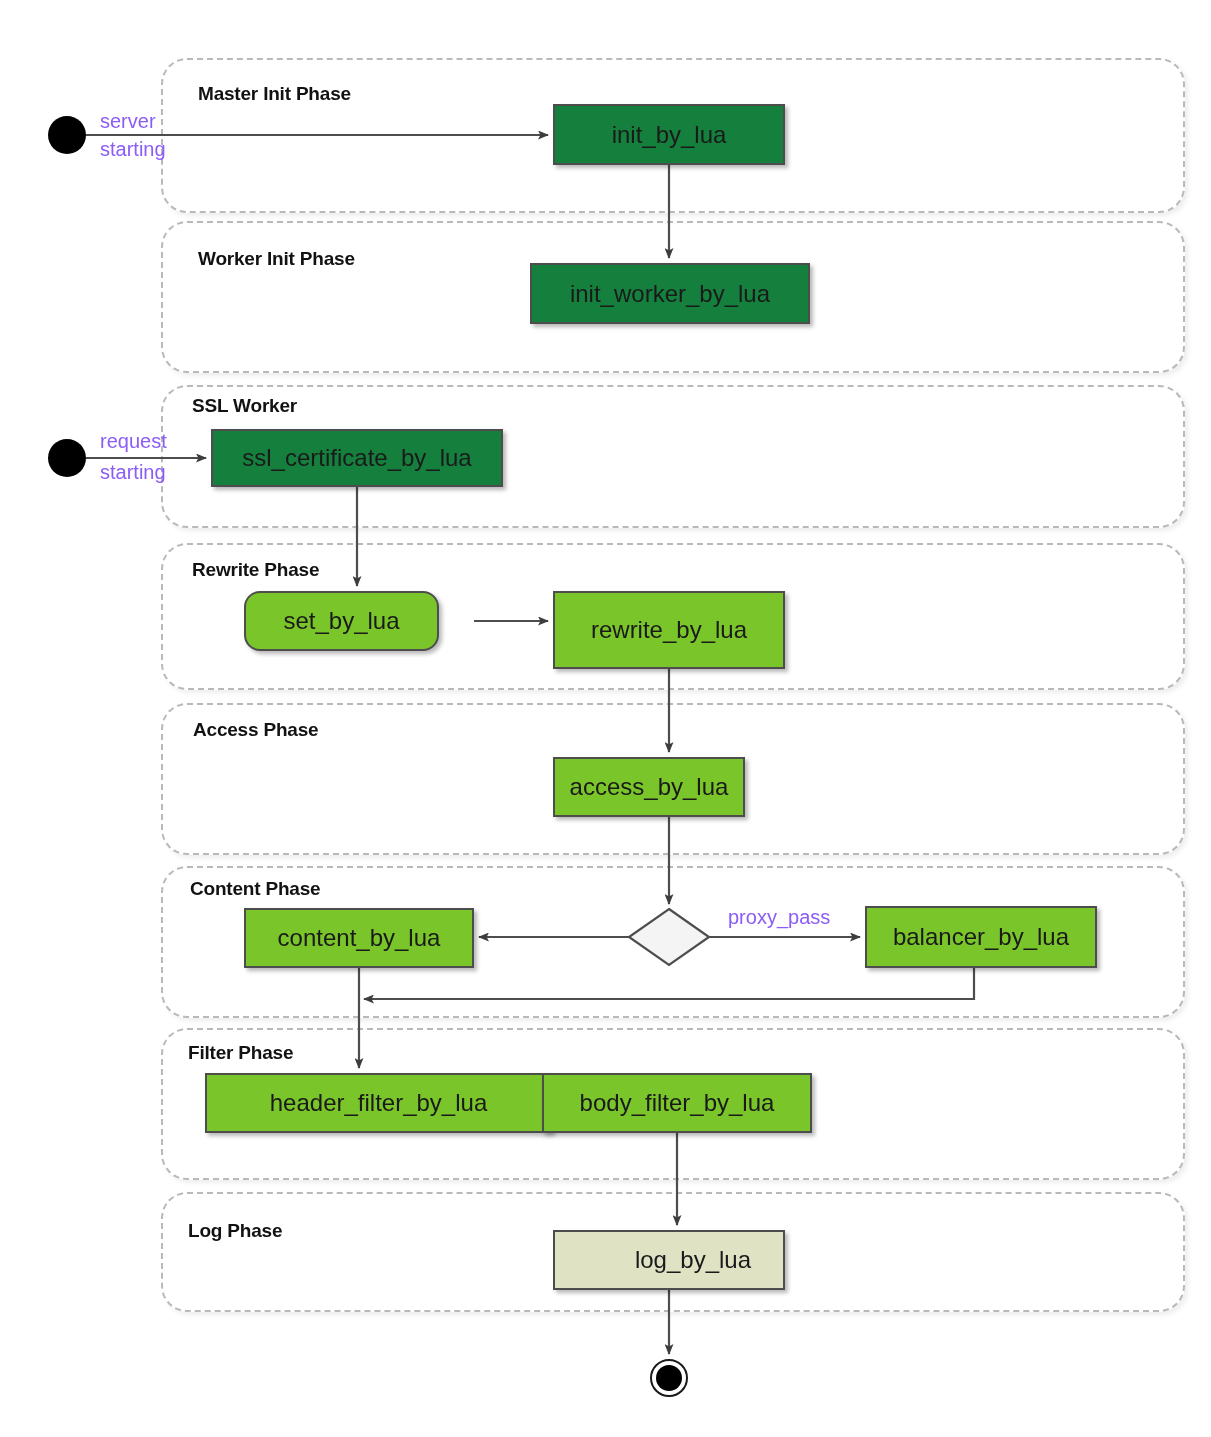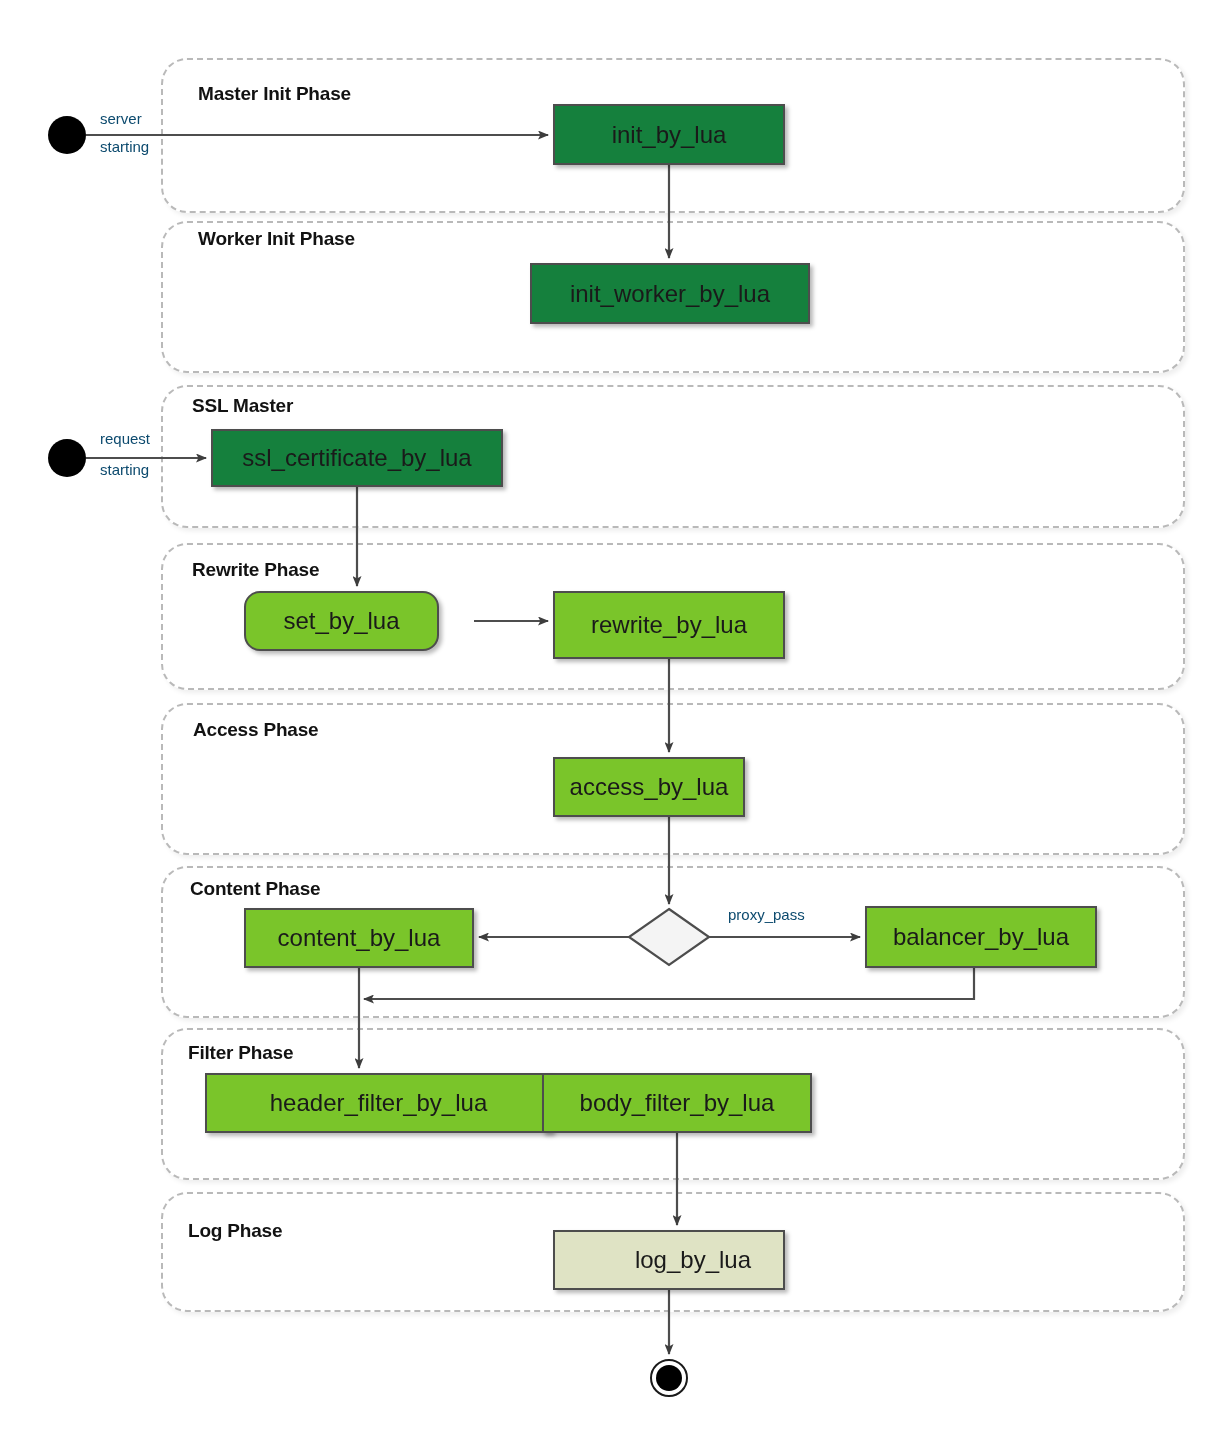--- a/index.html
+++ b/index.html
@@ -70,22 +70,22 @@
   .end-node::after {
     content: "";
     position: absolute;
     left: 4px; top: 4px; right: 4px; bottom: 4px;
     border-radius: 50%;
     background: #000000;
   }
   .edge-label {
     position: absolute;
     font-family: "Liberation Sans", sans-serif;
-    font-size: 15px;
-    color: #0c4a6e;
+    font-size: 20px;
+    color: #8b5cf6;
     white-space: nowrap;
   }
   #wires {
     position: absolute;
     left: 0; top: 0;
     width: 1211px;
     height: 1437px;
     pointer-events: none;
   }
   .diamond-wrap {
@@ -94,24 +94,24 @@
 </style>
 </head>
 <body>
 
 <div id="canvas">
 
   <div class="phase-box" style="left:149px;top:58px;width:1024px;height:155px;"></div>
   <div class="phase-label" style="left:186px;top:83px;">Master Init Phase</div>
 
   <div class="phase-box" style="left:149px;top:221px;width:1024px;height:152px;"></div>
-  <div class="phase-label" style="left:186px;top:228px;">Worker Init Phase</div>
+  <div class="phase-label" style="left:186px;top:248px;">Worker Init Phase</div>
 
   <div class="phase-box" style="left:149px;top:385px;width:1024px;height:143px;"></div>
-  <div class="phase-label" style="left:180px;top:395px;">SSL Master</div>
+  <div class="phase-label" style="left:180px;top:395px;">SSL Worker</div>
 
   <div class="phase-box" style="left:149px;top:543px;width:1024px;height:147px;"></div>
   <div class="phase-label" style="left:180px;top:559px;">Rewrite Phase</div>
 
   <div class="phase-box" style="left:149px;top:703px;width:1024px;height:152px;"></div>
   <div class="phase-label" style="left:181px;top:719px;">Access Phase</div>
 
   <div class="phase-box" style="left:149px;top:866px;width:1024px;height:152px;"></div>
   <div class="phase-label" style="left:178px;top:878px;">Content Phase</div>
 
@@ -175,21 +175,21 @@
   </div>
 
   <div class="node orange" style="left:541px;top:104px;width:232px;height:61px;">init_by_lua</div>
 
   <div class="node orange" style="left:518px;top:263px;width:280px;height:61px;">init_worker_by_lua</div>
 
   <div class="node orange" style="left:199px;top:429px;width:292px;height:58px;">ssl_certificate_by_lua</div>
 
   <div class="node green" style="left:232px;top:591px;width:195px;height:60px;border-radius:16px;">set_by_lua</div>
 
-  <div class="node green" style="left:541px;top:591px;width:232px;height:68px;">rewrite_by_lua</div>
+  <div class="node green" style="left:541px;top:591px;width:232px;height:78px;">rewrite_by_lua</div>
 
   <div class="node green" style="left:541px;top:757px;width:192px;height:60px;">access_by_lua</div>
 
   <div class="node green" style="left:232px;top:908px;width:230px;height:60px;">content_by_lua</div>
 
   <div class="node green" style="left:853px;top:906px;width:232px;height:62px;">balancer_by_lua</div>
 
   <div class="node green" style="left:193px;top:1073px;width:347px;height:60px;">header_filter_by_lua</div>
 
   <div class="node green" style="left:530px;top:1073px;width:270px;height:60px;">body_filter_by_lua</div>

